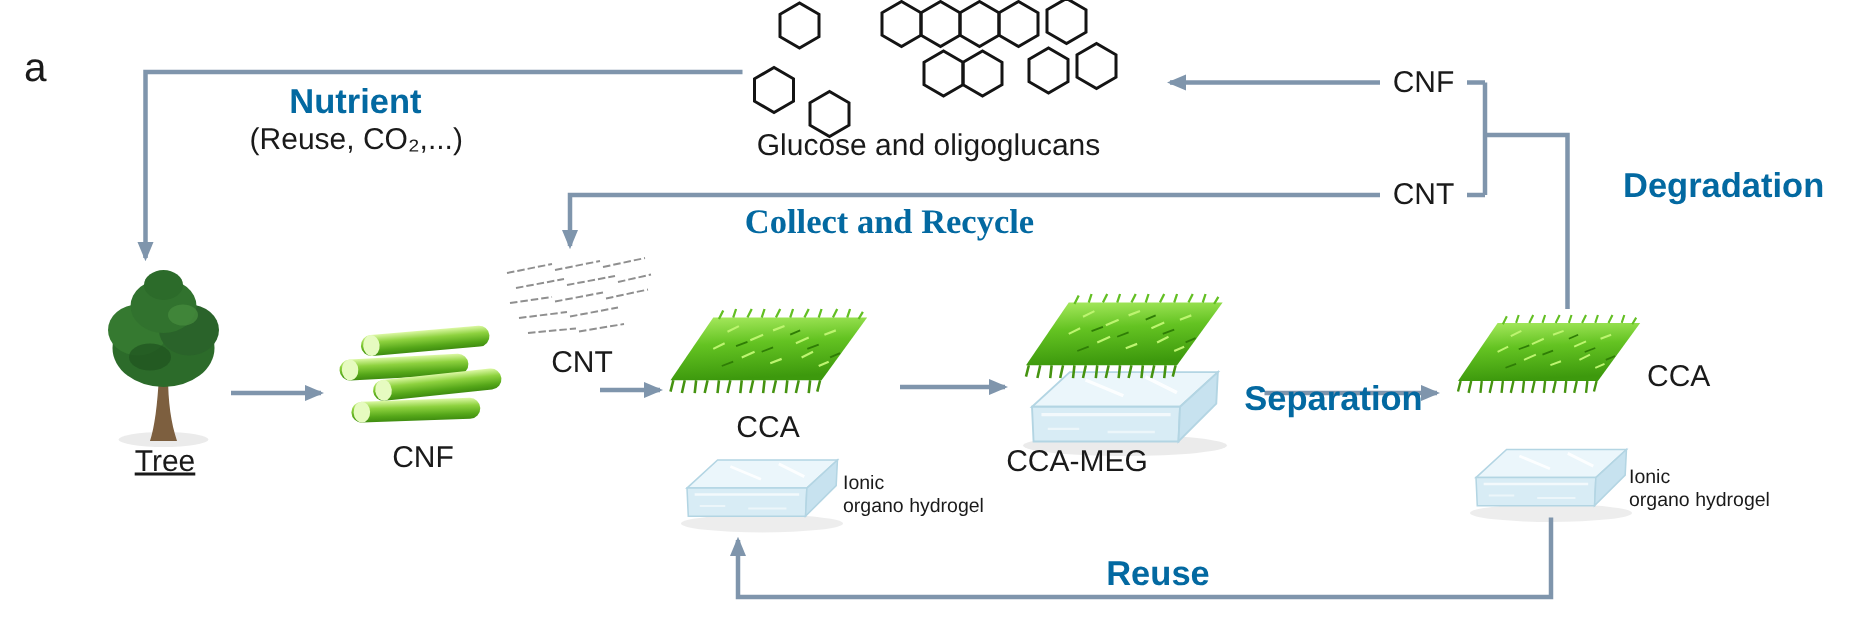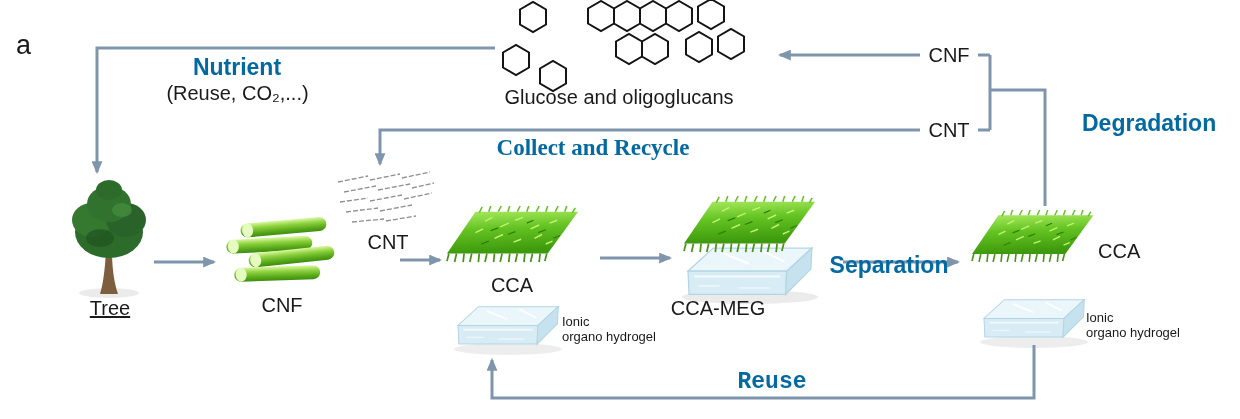--- a/index.html
+++ b/index.html
@@ -178,15 +178,15 @@
   <div class="txt stack small" style="left:562px;top:314px;">
     <span>Ionic</span>
     <span>organo hydrogel</span>
   </div>
 
   <div class="txt stack small" style="left:1086px;top:310px;">
     <span>Ionic</span>
     <span>organo hydrogel</span>
   </div>
 
-  <div class="txt bold center" style="left:720px;top:369px;width:104px;background:#fff;font-family:Liberation Mono, monospace;">Reuse</div>
+  <div class="txt bold center" style="left:720px;top:369px;width:104px;background:#fff;">Reuse</div>
 
 </div>
 
 </body></html>

